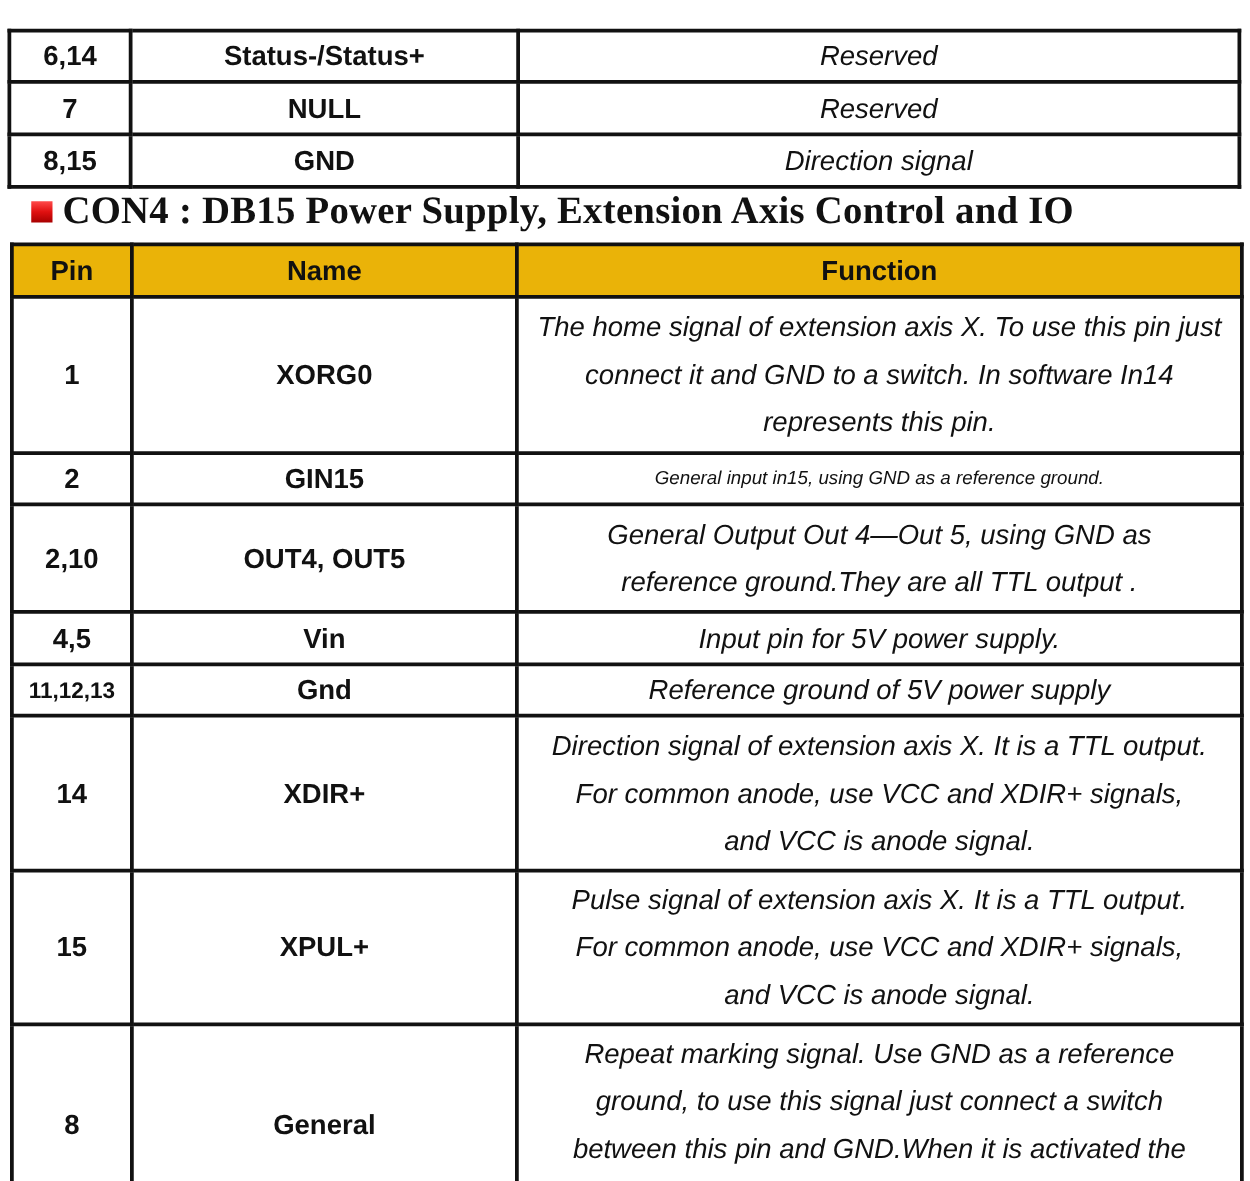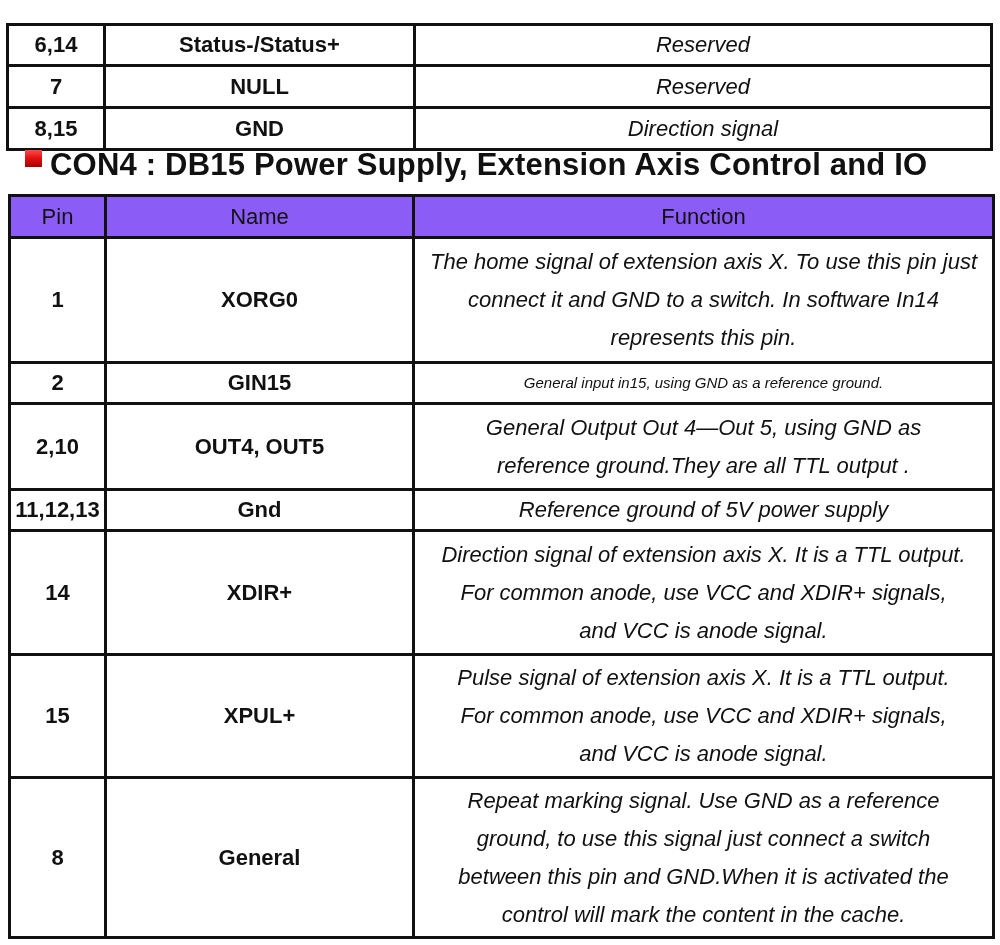--- a/index.html
+++ b/index.html
@@ -28,44 +28,45 @@
     .pin-cell, .name-cell {
       font-weight: bold;
       font-size: 22px;
     }
     .func-cell {
       font-style: italic;
       font-size: 22px;
       line-height: 38px;
     }
     th {
-      background: #8b5cf6;
-      font-weight: normal;
+      background: #eab308;
+      font-weight: bold;
       font-size: 22px;
     }
 
     
     #prev-table {
       left: 6px;
       top: -18px;
       width: 984px;
     }
     #prev-table col.c1 { width: 97px; }
     #prev-table col.c2 { width: 310px; }
     #prev-table col.c3 { width: 577px; }
 
     
     .section-heading {
       position: absolute;
       left: 25px;
       top: 106px;
       height: 42px;
       display: flex;
-      align-items: flex-start;
+      align-items: center;
       white-space: nowrap;
+      font-family: Liberation Serif, serif;
     }
     .bullet-square {
       width: 17px;
       height: 17px;
       background: linear-gradient(180deg, #ff4b4b 0%, #e01010 50%, #a80000 100%);
       margin-right: 8px;
       margin-top: 3px;
     }
     .heading-text {
       font-weight: bold;
@@ -140,22 +141,27 @@
       <tr style="height:41px">
         <td class="pin-cell">2</td>
         <td class="name-cell">GIN15</td>
         <td class="func-cell" style="white-space:nowrap;font-size:15px">General input in15, using GND as a reference ground.</td>
       </tr>
       <tr style="height:86px">
         <td class="pin-cell">2,10</td>
         <td class="name-cell">OUT4, OUT5</td>
         <td class="func-cell" style="padding:0 40px">General Output Out 4—Out 5, using GND as reference ground.They are all TTL output .</td>
       </tr>
+      <tr style="height:42px">
+        <td class="pin-cell">4,5</td>
+        <td class="name-cell">Vin</td>
+        <td class="func-cell">Input pin for 5V power supply.</td>
+      </tr>
       <tr style="height:40px">
-        <td class="pin-cell" style="font-size:22px">11,12,13</td>
+        <td class="pin-cell" style="font-size:18px">11,12,13</td>
         <td class="name-cell">Gnd</td>
         <td class="func-cell">Reference ground of 5V power supply</td>
       </tr>
       <tr style="height:124px">
         <td class="pin-cell">14</td>
         <td class="name-cell">XDIR+</td>
         <td class="func-cell" style="padding:0 26px">Direction signal of extension axis X. It is a TTL output. For common anode, use VCC and XDIR+ signals, and VCC is anode signal.</td>
       </tr>
       <tr style="height:123px">
         <td class="pin-cell">15</td>

